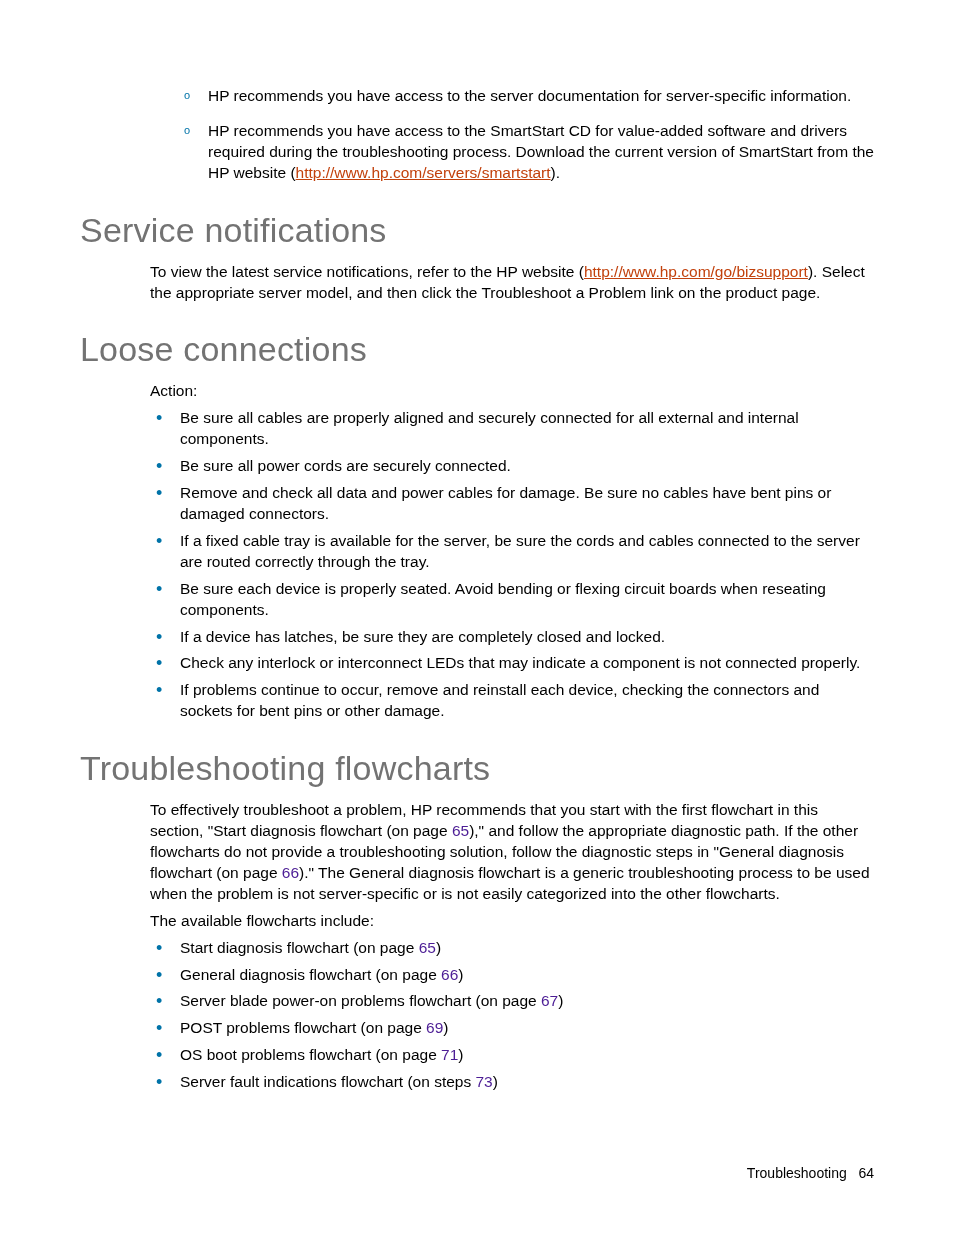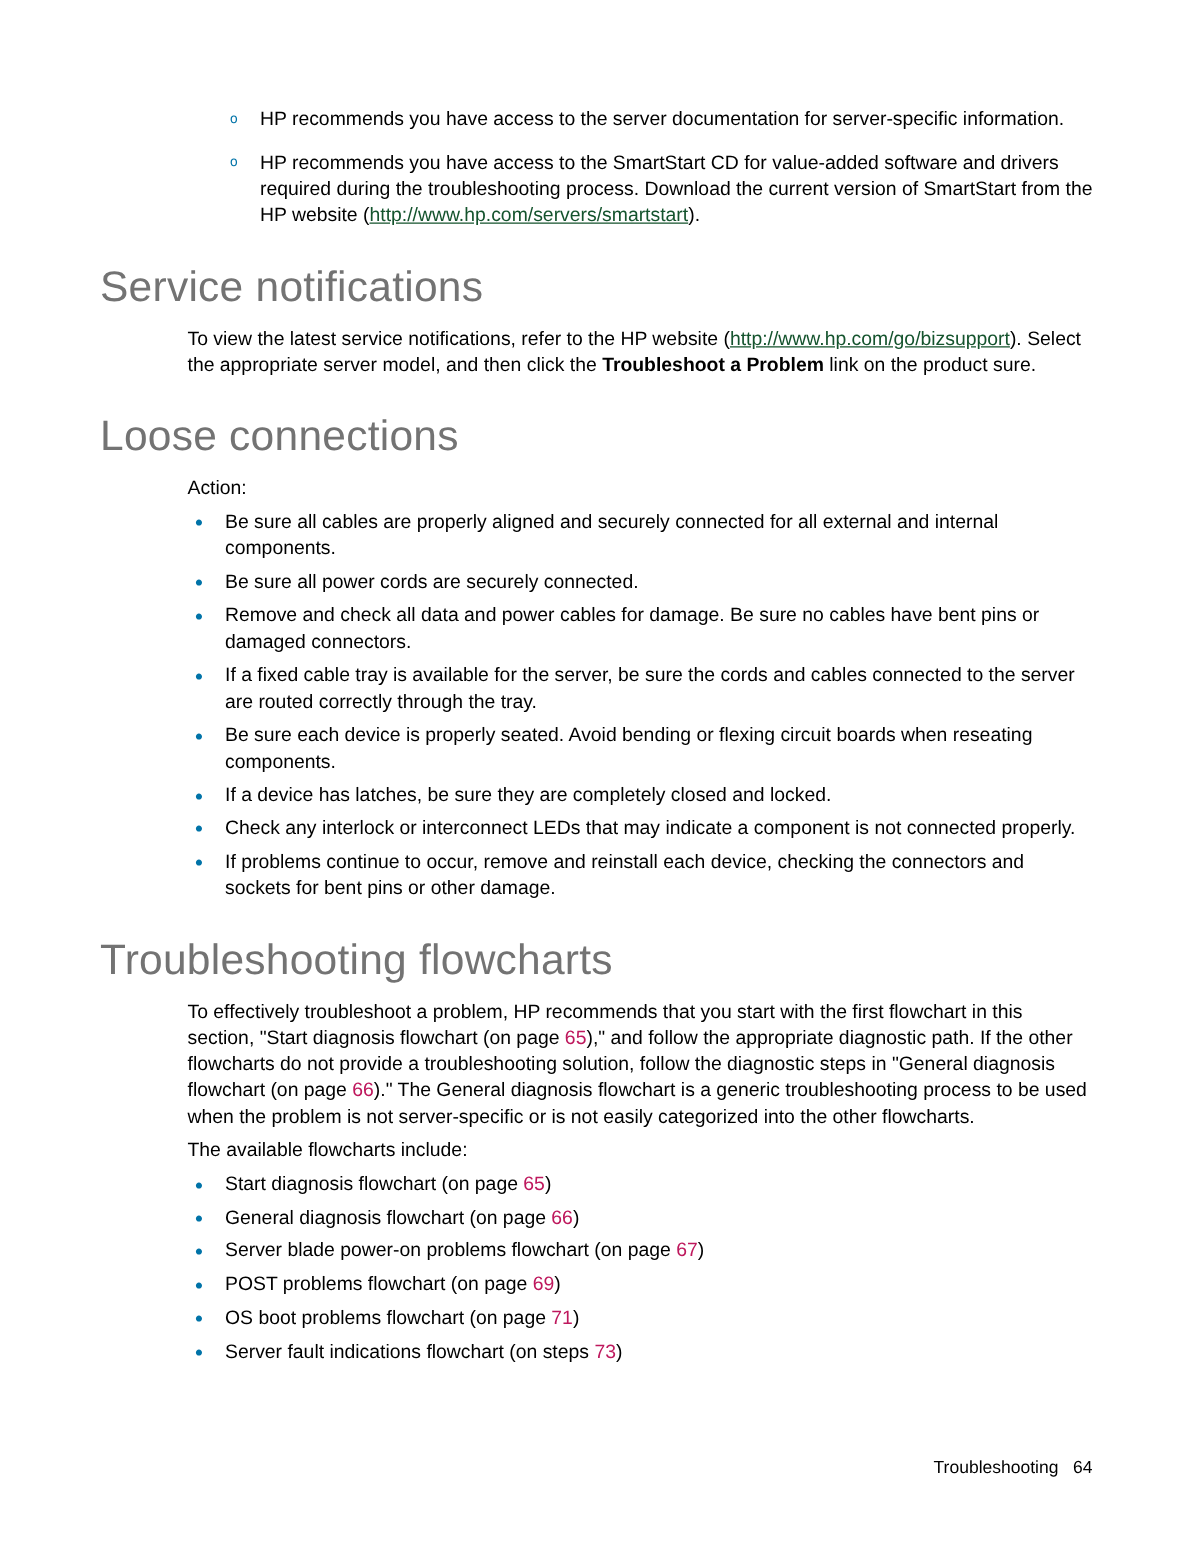--- a/index.html
+++ b/index.html
@@ -66,28 +66,28 @@
   }
   ul.circle > li::before {
     content: "o";
     position: absolute;
     left: 4px;
     top: 1px;
     color: #0073a8;
     font-size: 11px;
     line-height: 1.6;
   }
-  .bold { font-weight: 700; }
+  .bold { font-weight: 400; }
   .link {
-    color: #14532d;
+    color: #c2410c;
     text-decoration: underline;
     cursor: pointer;
   }
   .pglink {
-    color: #be185d;
+    color: #4c1d95;
   }
   .footer {
     position: absolute;
     bottom: 52px;
     right: 80px;
     font-size: 14px;
   }
   .sub-list-wrap {
     margin-left: 100px;
     margin-right: 0;
@@ -108,21 +108,21 @@
       </li>
       <li>
         <span>HP recommends you have access to the SmartStart CD for value-added software and drivers required during the troubleshooting process. Download the current version of SmartStart from the HP website (</span><span class="link">http://www.hp.com/servers/smartstart</span><span>).</span>
       </li>
     </ul>
   </div>
 
   <h2 class="section">Service notifications</h2>
   <div class="body-indent">
     <p>
-      <span>To view the latest service notifications, refer to the HP website (</span><span class="link">http://www.hp.com/go/bizsupport</span><span>). Select the appropriate server model, and then click the </span><span class="bold">Troubleshoot a Problem</span><span> link on the product sure.</span>
+      <span>To view the latest service notifications, refer to the HP website (</span><span class="link">http://www.hp.com/go/bizsupport</span><span>). Select the appropriate server model, and then click the </span><span class="bold">Troubleshoot a Problem</span><span> link on the product page.</span>
     </p>
   </div>
 
   <h2 class="section">Loose connections</h2>
   <div class="body-indent">
     <p>
       <span class="action-label">Action</span><span>:</span>
     </p>
     <ul class="bullet">
       <li><span>Be sure all cables are properly aligned and securely connected for all external and internal components.</span></li>

